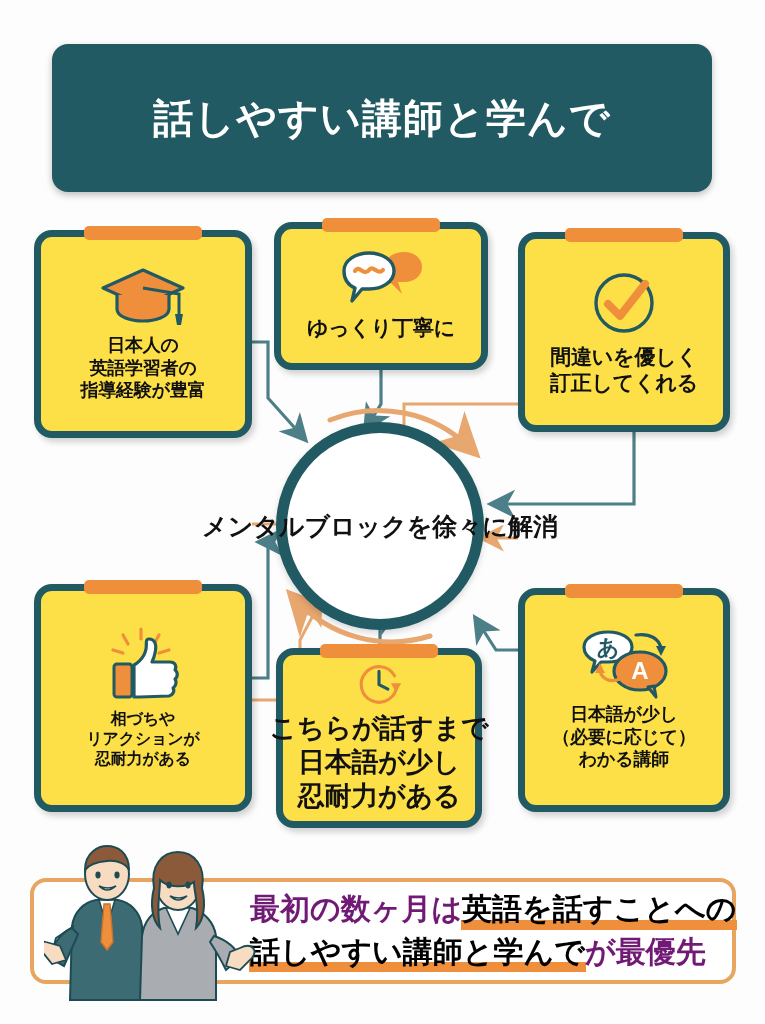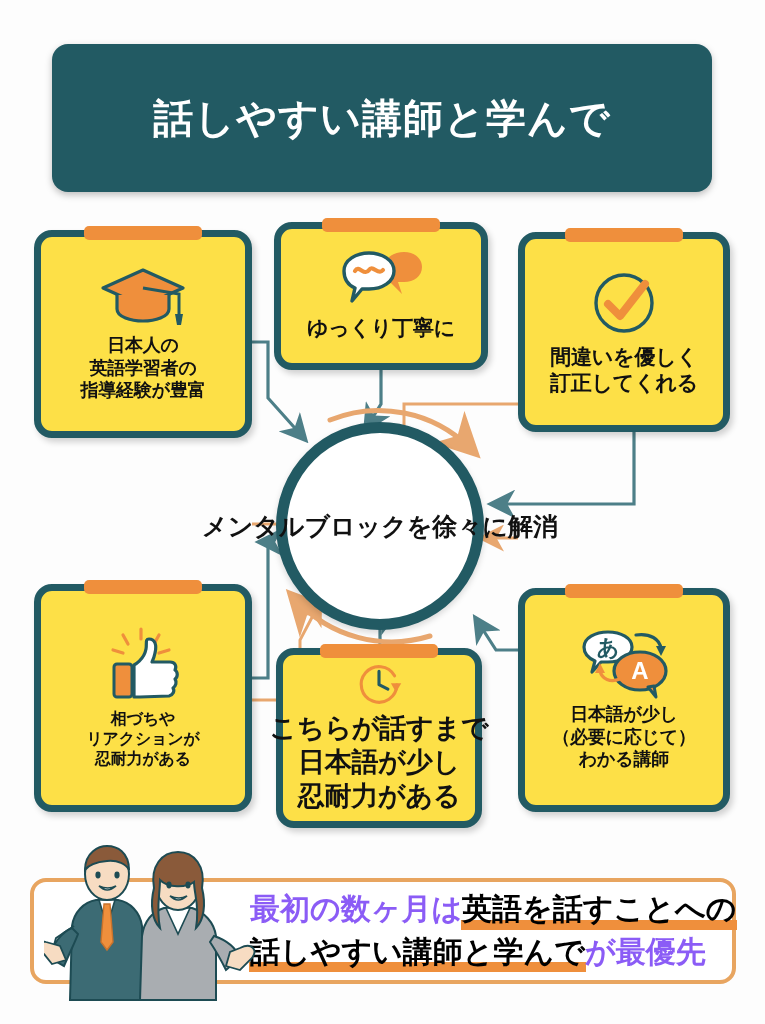--- a/index.html
+++ b/index.html
@@ -85,21 +85,21 @@
   
   .bottom-banner{
     position:absolute;left:30px;top:878px;width:706px;height:106px;
     background:#ffffff;border:4px solid #e8a560;border-radius:16px;
     box-sizing:border-box;z-index:4;
   }
   .banner-text{
     position:absolute;left:250px;top:888px;width:500px;z-index:6;
   }
   .b-line{font-size:30px;font-weight:bold;line-height:1.42;white-space:nowrap;}
-  .b-teal{color:#8b5cf6;}
+  .b-teal{color:#701a75;}
   .b-dark{color:#000000;}
   .hl{
     position:relative;display:inline-block;
   }
   .hl::after{
     content:"";position:absolute;left:-1px;right:-1px;bottom:1px;height:10px;
     background:#ef8f3c;z-index:-1;
   }
   .hl span{position:relative;z-index:2;}
 

